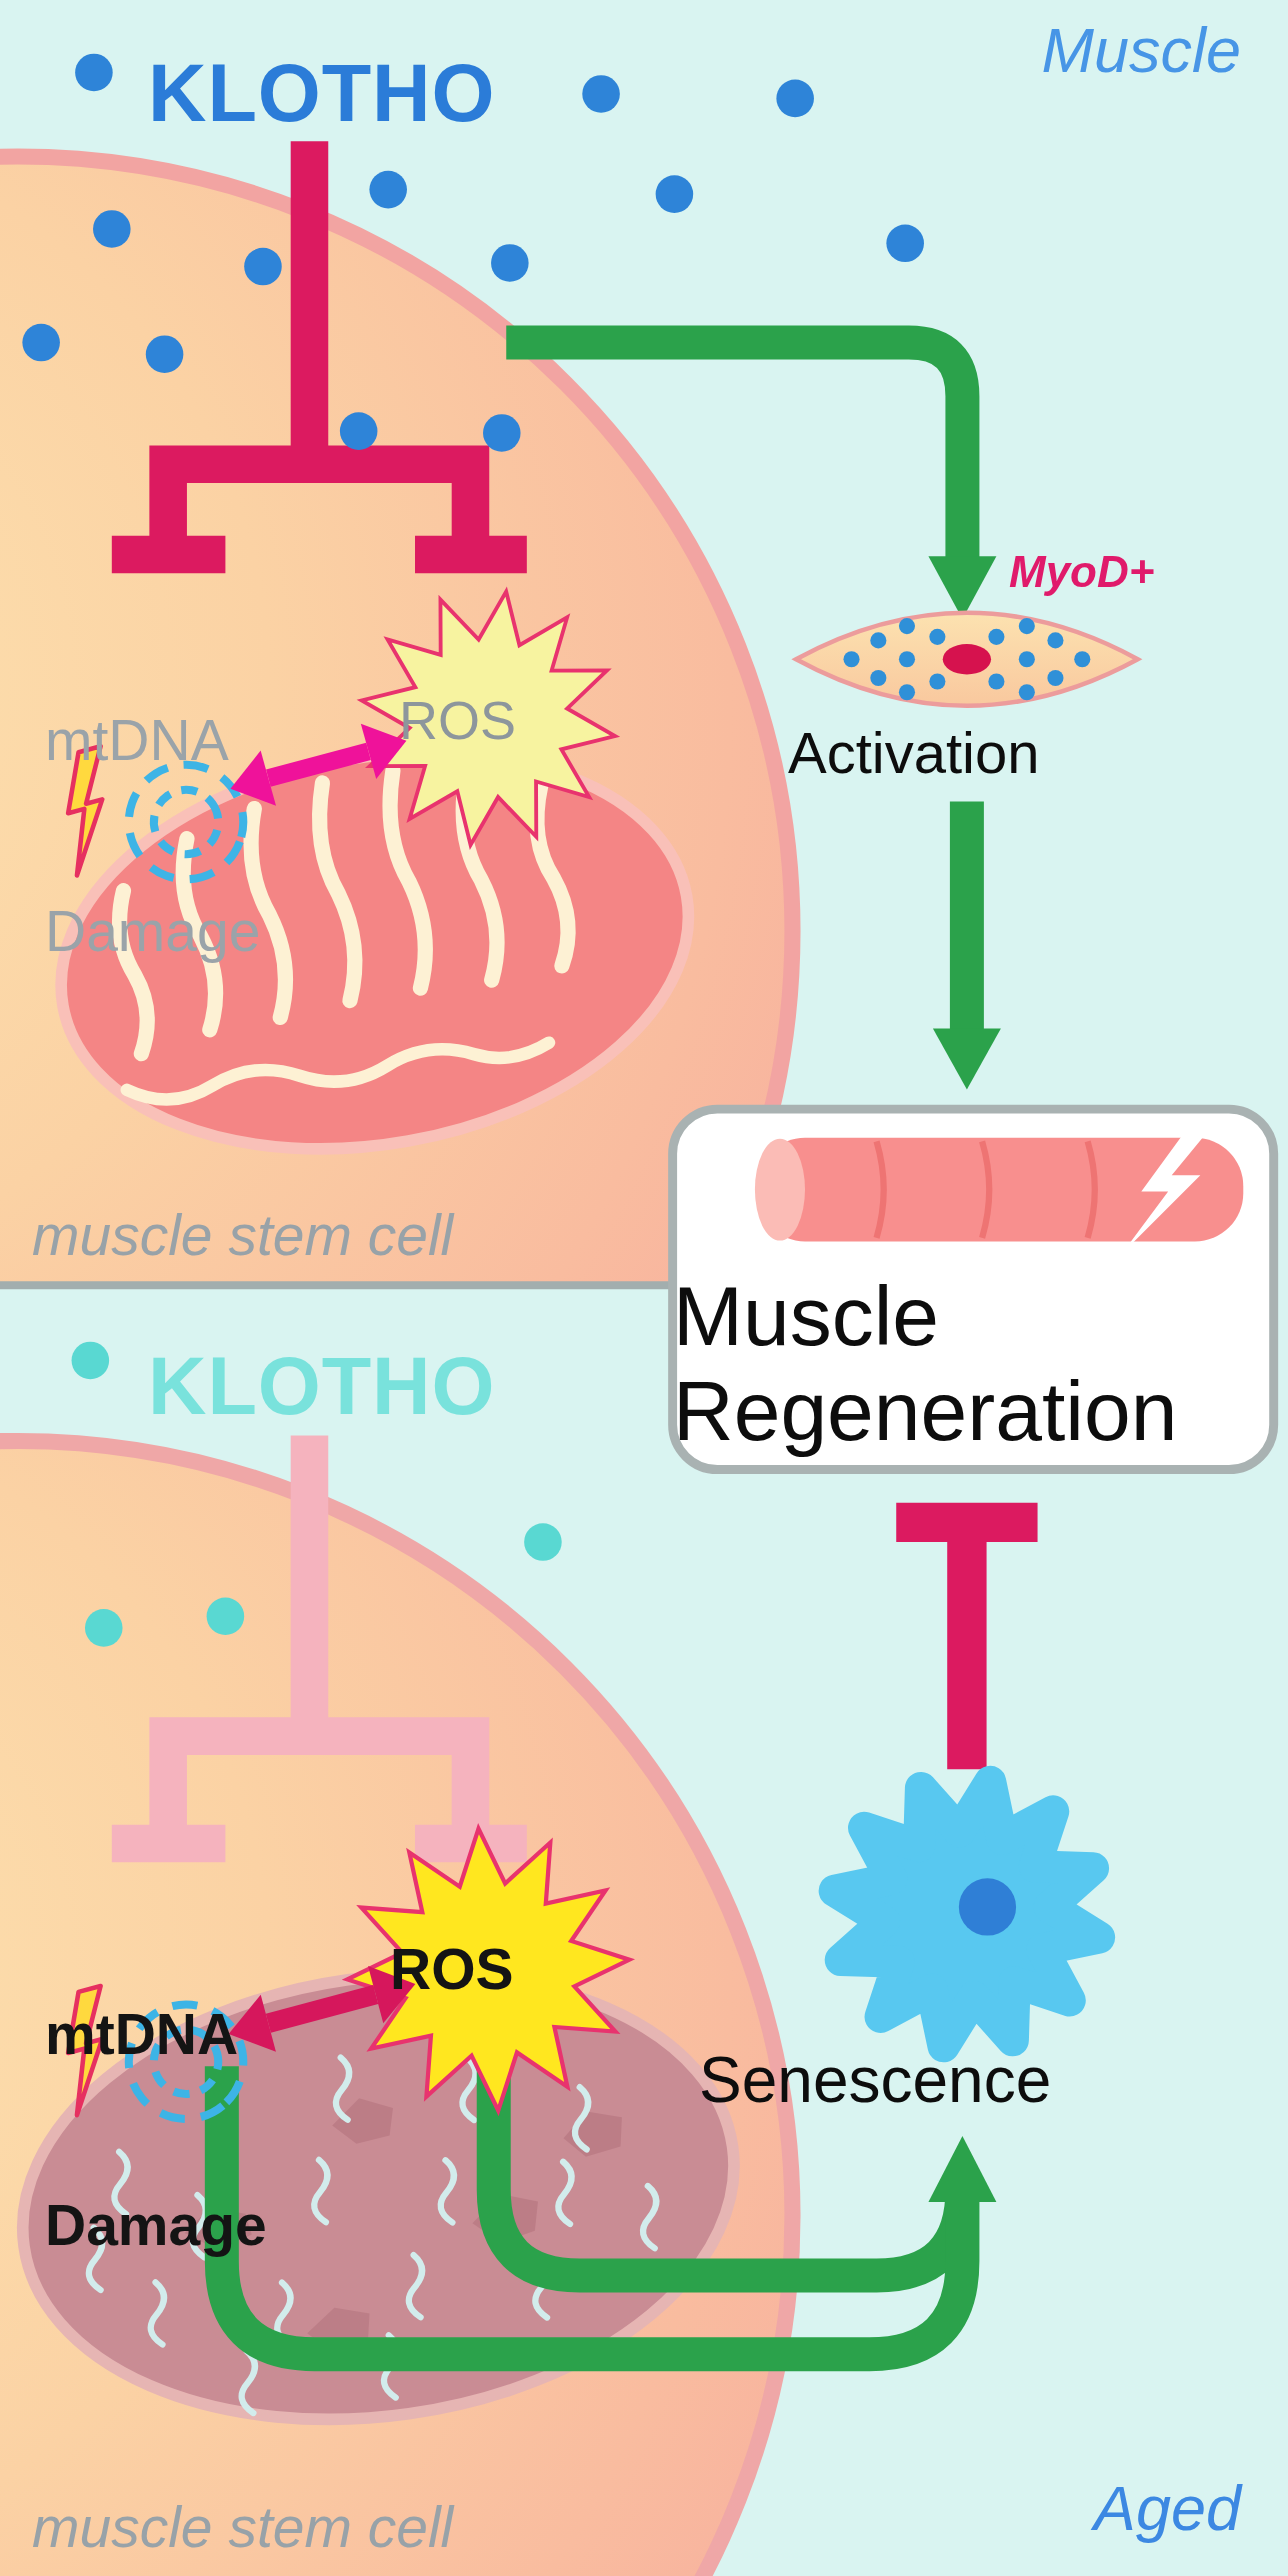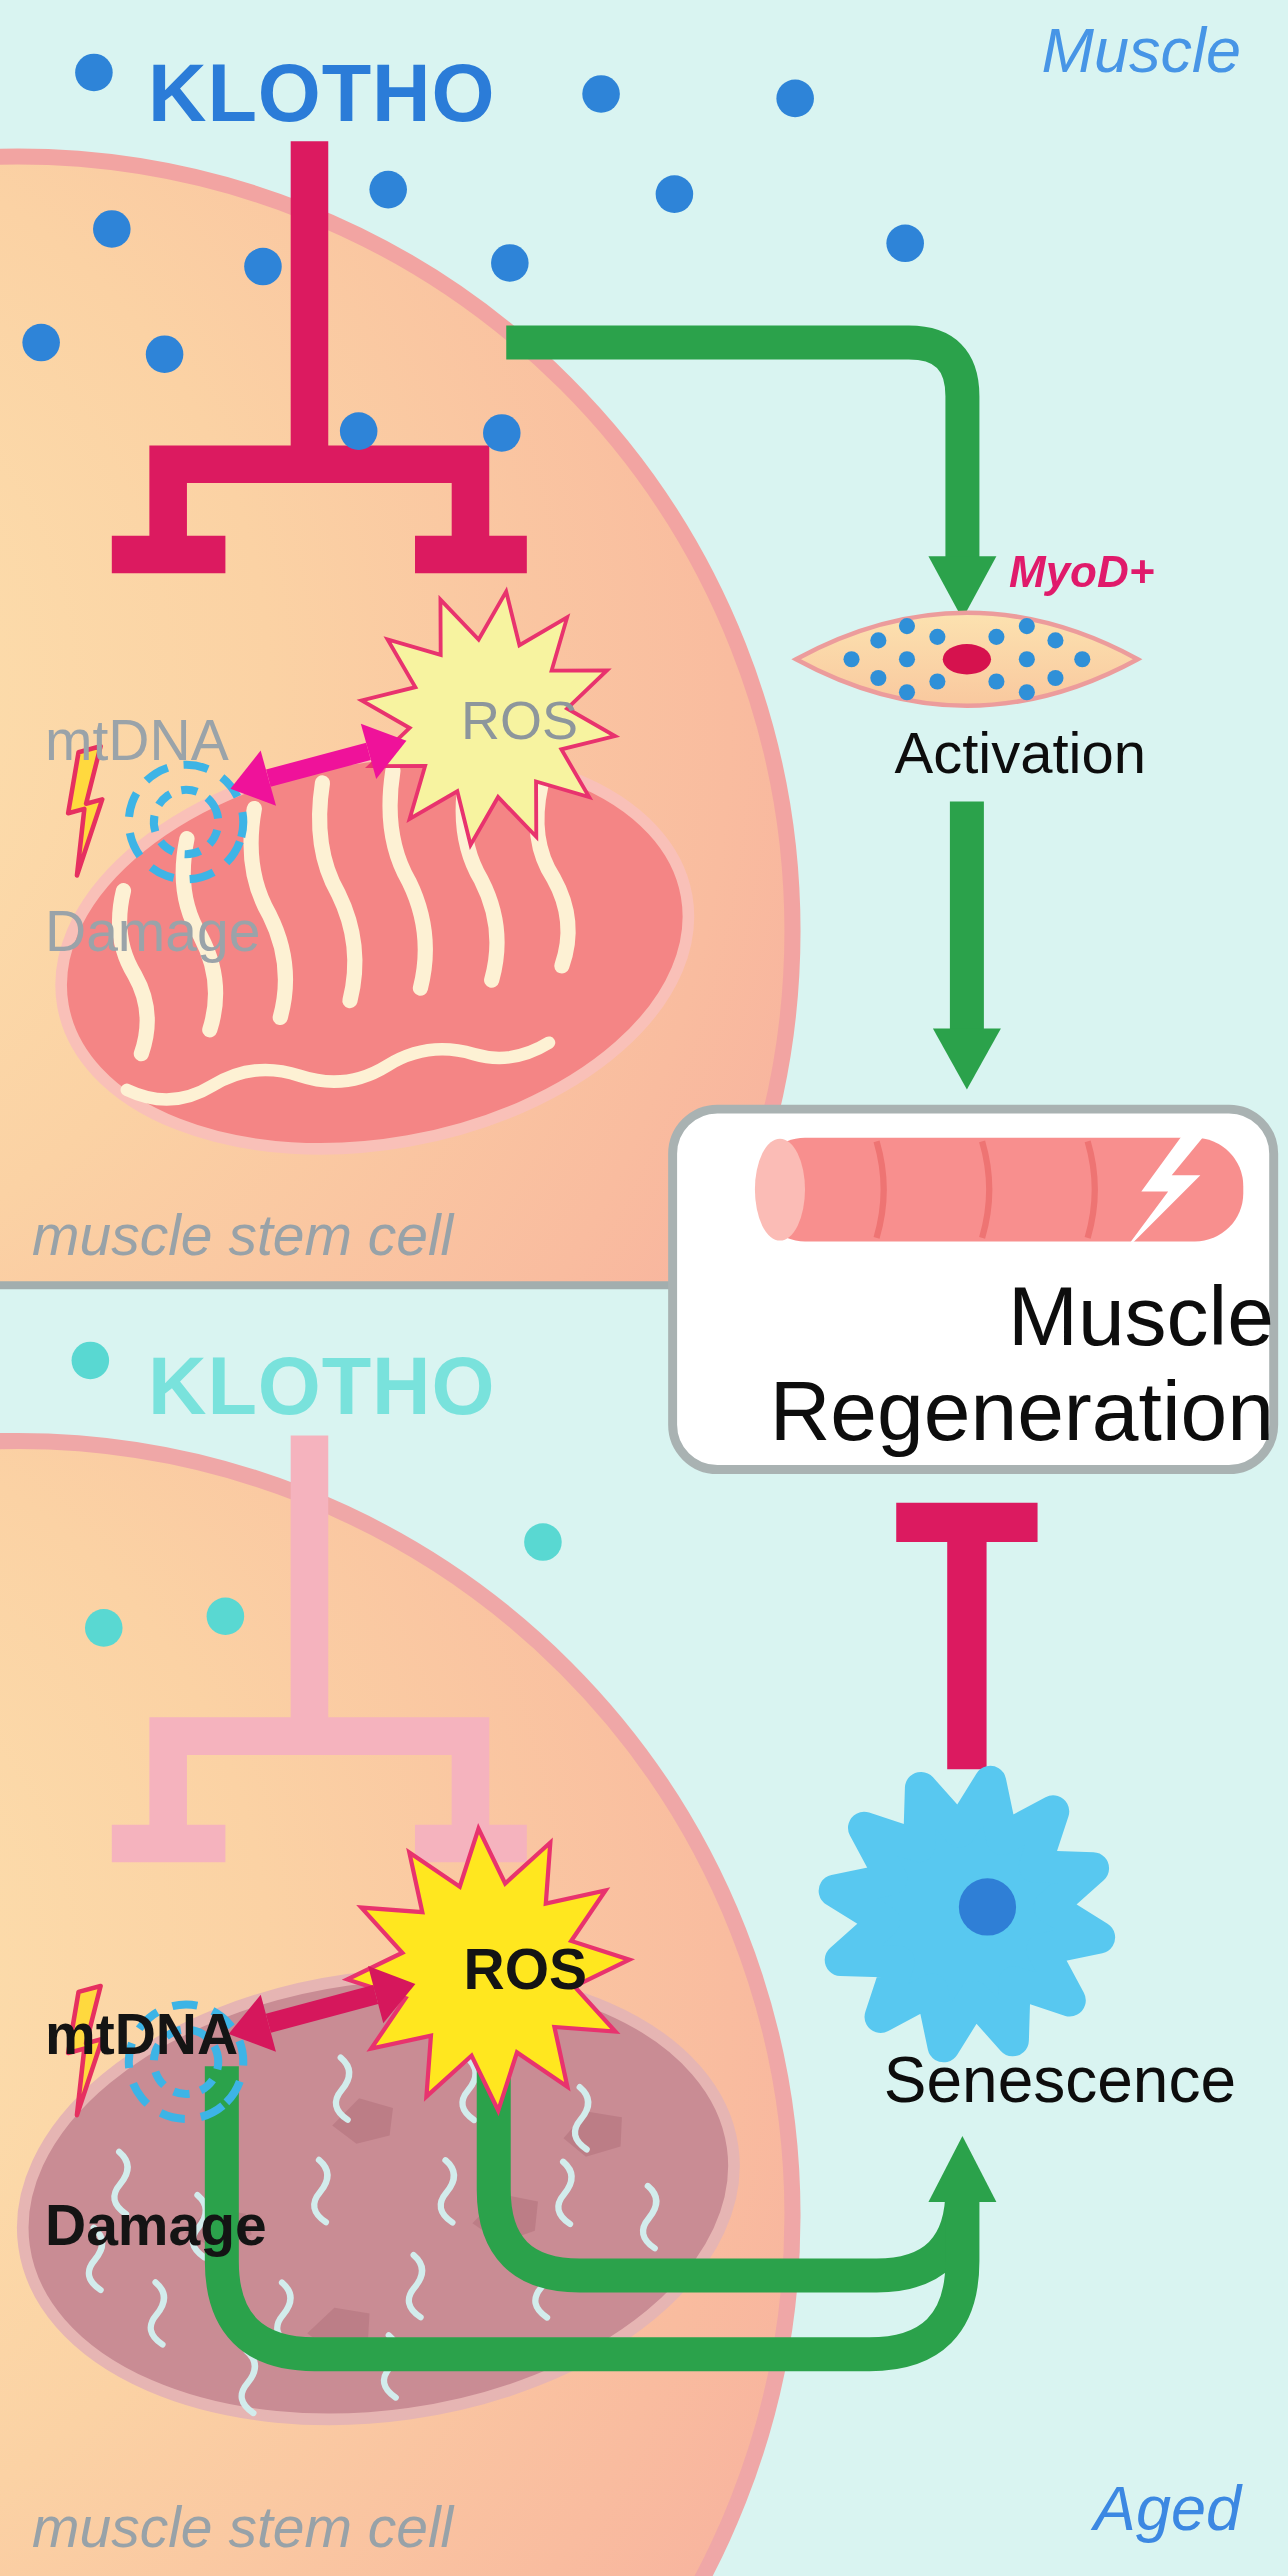--- a/index.html
+++ b/index.html
@@ -1,20 +1,20 @@
 <!DOCTYPE html>
 <html style="font-size:14.3px"><head>
 <meta charset="utf-8">
 <style>
   html,body{margin:0;padding:0;background:#d9f4f1;}
   .stage{position:relative;width:1288px;height:2576px;background:#d9f4f1;overflow:hidden;
          font-family:"Liberation Sans",sans-serif;}
   svg.art{position:absolute;left:0;top:0;}
   .label{position:absolute;white-space:pre;}
-  .c{text-align:right;}
+  .c{text-align:left;}
 </style>
 </head>
 <body>
 
 <div class="stage">
 
 <svg class="art" width="1288" height="2576" viewBox="0 0 1440 2880">
   <defs>
     <radialGradient id="cellg" cx="28%" cy="35%" r="85%">
       <stop offset="0" stop-color="#fde4b0"></stop>

